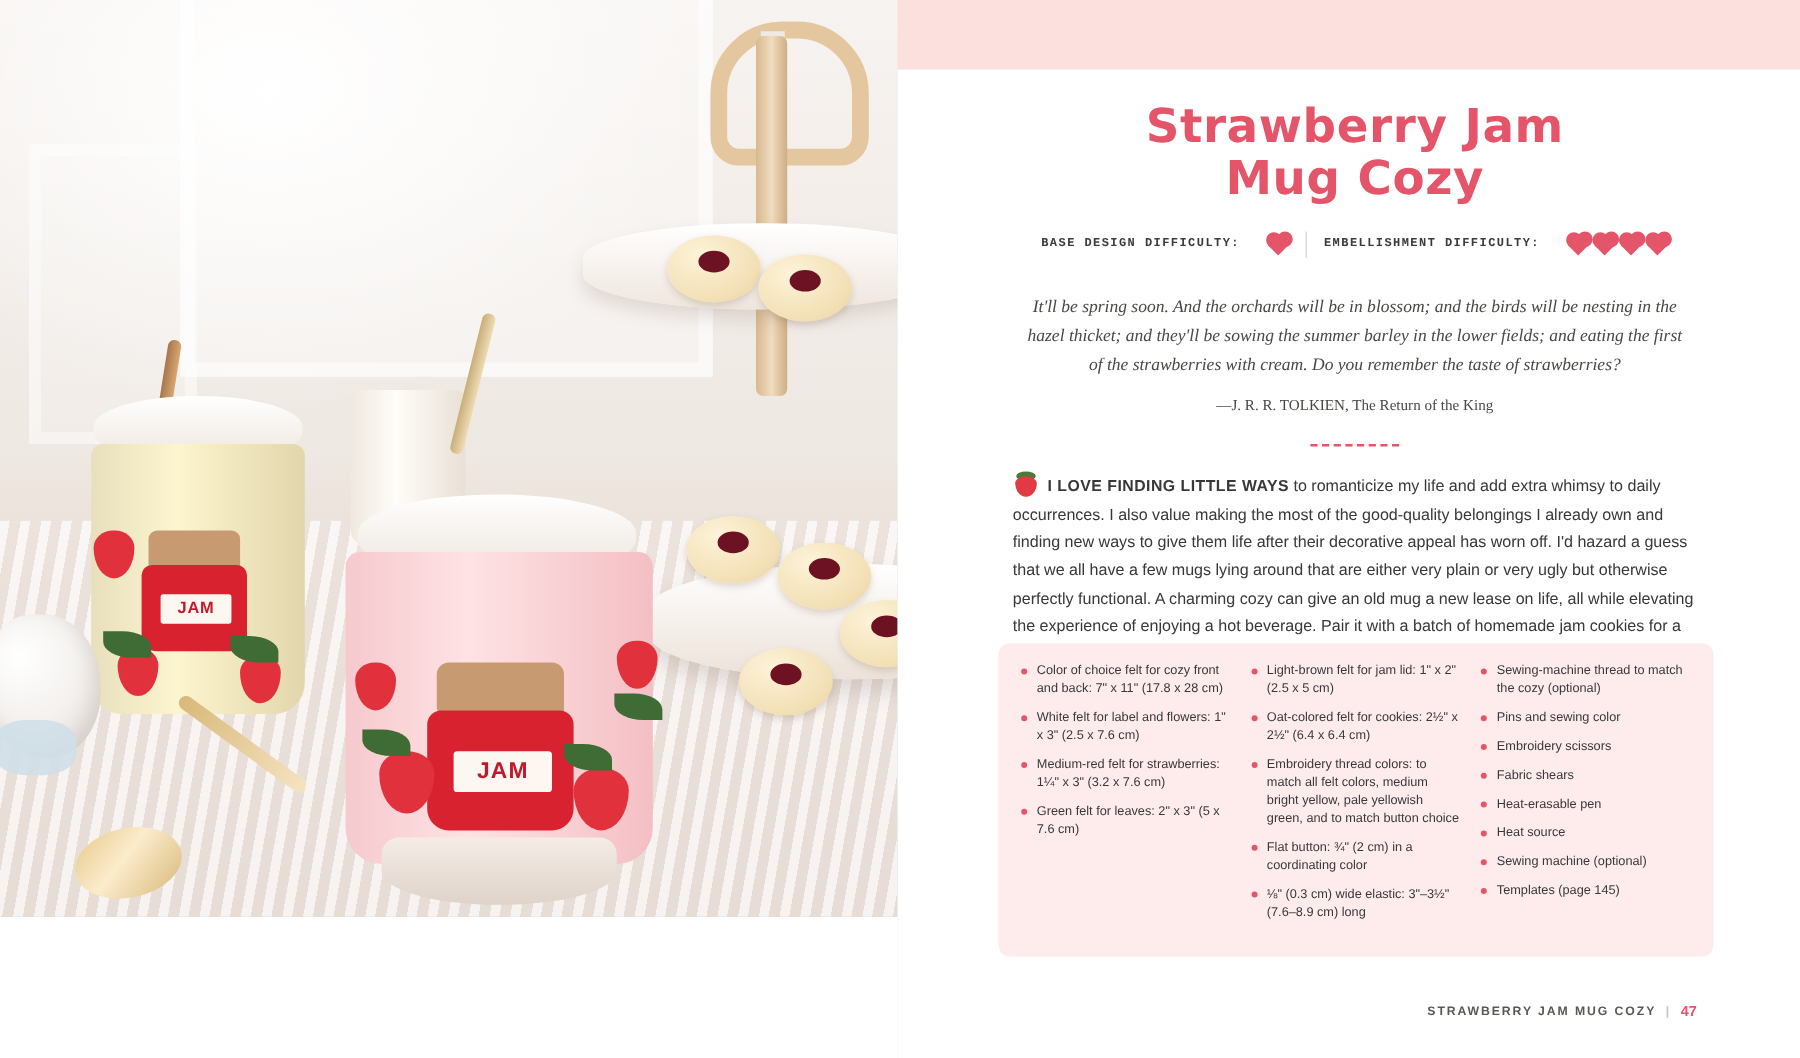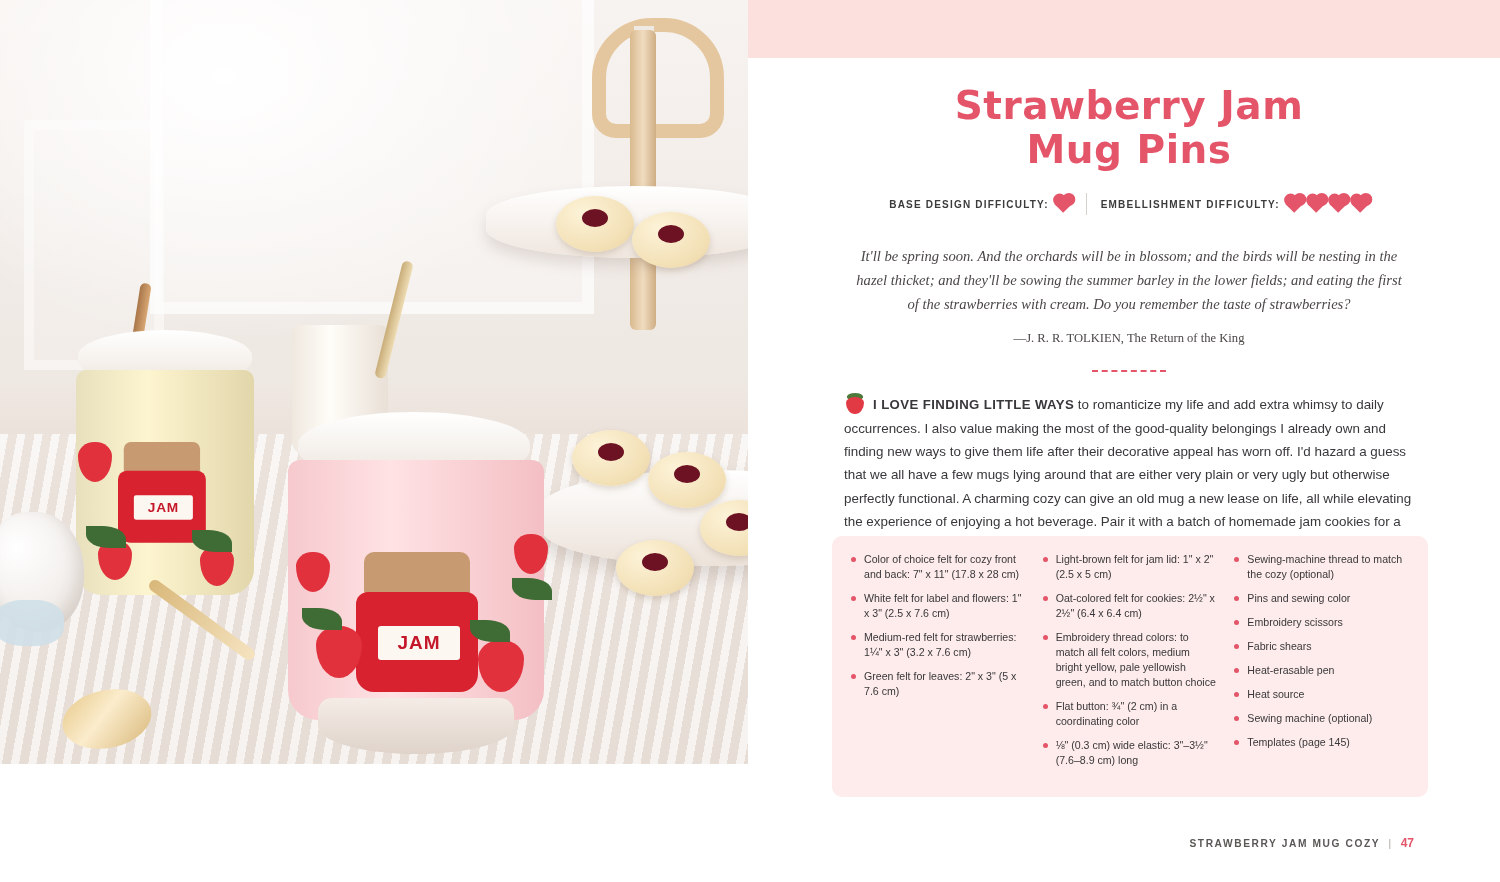--- a/index.html
+++ b/index.html
@@ -296,21 +296,21 @@
     margin-top: 22px;
     display: flex;
     align-items: center;
     justify-content: center;
     gap: 14px;
     font-size: 10px;
     letter-spacing: 1.2px;
     font-weight: bold;
     color: #3b3b3b;
   }
-  .difficulty-group { display: flex; align-items: flex-end; gap: 6px; }
+  .difficulty-group { display: flex; align-items: flex-start; gap: 24px; font-family: Liberation Mono, monospace; }
   .divider-vert {
     width: 1px; height: 22px; background: #d7d1cd;
   }
   .heart {
     display: inline-block;
     width: 13px; height: 12px;
     position: relative;
     transform: rotate(-45deg);
     background: #e4556a;
     margin: 0 2px;
@@ -518,21 +518,21 @@
   </div>
 
   <div class="gutter-shadow"></div>
 
   <div class="text-page">
     <div class="pink-band"></div>
 
     <div class="content">
       <h1 class="title">
         <span>Strawberry Jam</span><br>
-        <span>Mug Pins</span>
+        <span>Mug Cozy</span>
       </h1>
 
       <div class="difficulty-row">
         <div class="difficulty-group">
           <span>BASE DESIGN DIFFICULTY:</span>
           <span class="hearts">
             <span class="heart"></span>
           </span>
         </div>
         <div class="divider-vert"></div>

